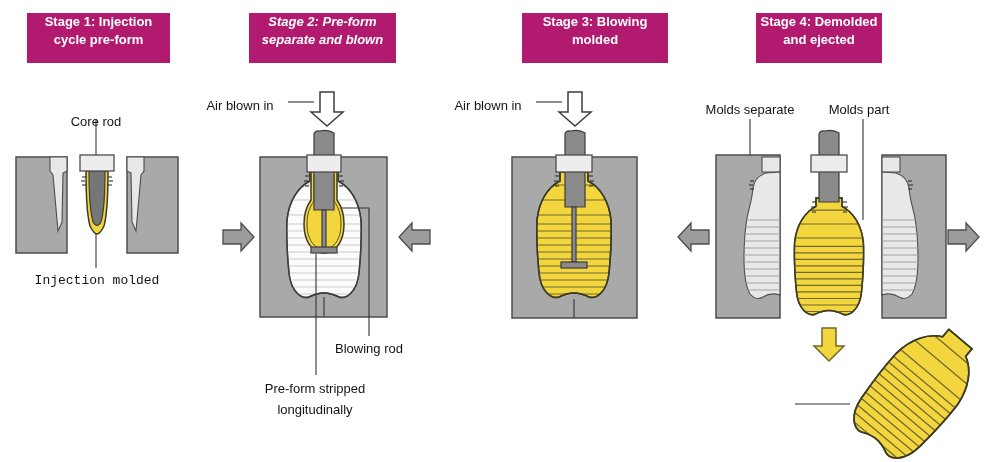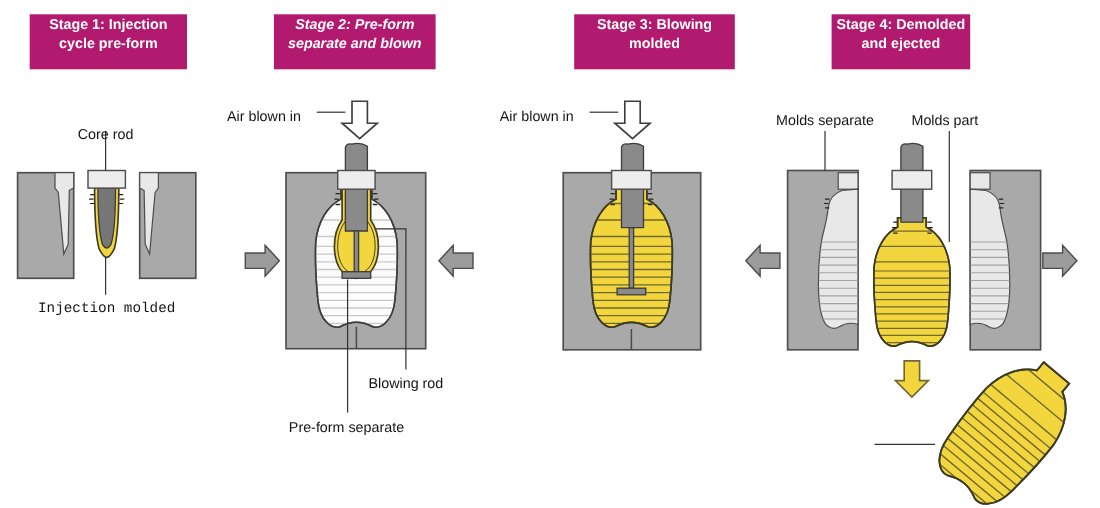--- a/index.html
+++ b/index.html
@@ -166,19 +166,20 @@
     <span>and ejected</span>
   </div>
 
   <div class="lbl" style="left:36px;top:99px;width:120px;margin-top:12px;">Core rod</div>
   <div class="lbl" style="left:27px;top:270px;width:140px;font-family:Liberation Mono, monospace;">
     <div>Injection molded</div>
   </div>
   <div class="lbl right" style="left:196px;top:95px;width:88px;">Air blown in</div>
   <div class="lbl" style="left:314px;top:338px;width:110px;">Blowing rod</div>
   <div class="lbl" style="left:235px;top:378px;width:160px;">
-    <div>Pre-form separate</div>
+    <div>Pre-form stripped</div>
+    <div>longitudinally</div>
   </div>
   <div class="lbl right" style="left:444px;top:95px;width:88px;">Air blown in</div>
   <div class="lbl" style="left:695px;top:99px;width:110px;">Molds separate</div>
   <div class="lbl" style="left:814px;top:99px;width:90px;">Molds part</div>
 
 </div>
 
 </body></html>

